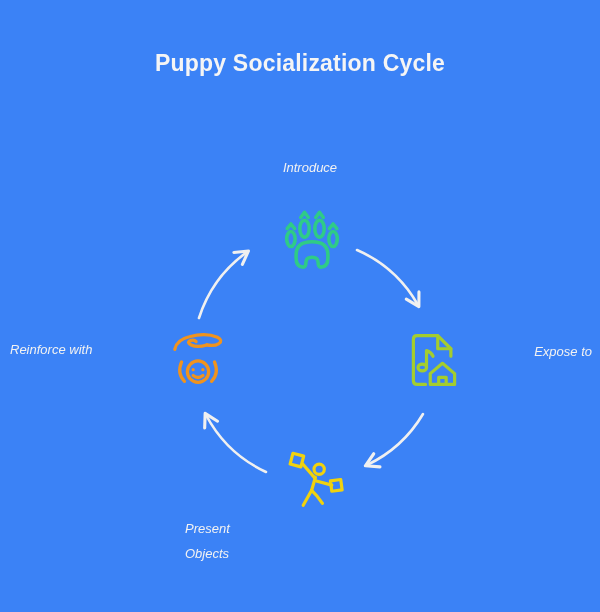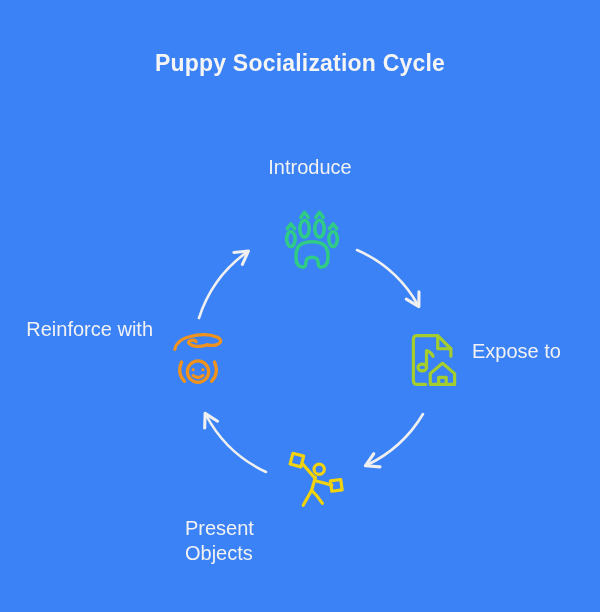--- a/index.html
+++ b/index.html
@@ -18,28 +18,29 @@
     width: 100%;
     text-align: center;
     font-size: 23px;
     font-weight: bold;
     color: #f5f5f5;
     letter-spacing: 0.2px;
   }
   .node-label {
     position: absolute;
     color: #f2f2f2;
-    font-size: 20px;
+    font-size: 13px;
     line-height: 25px;
+    font-style: italic;
   }
   .node-label span { display: block; }
   .label-top    { top: 155px; left: 185px; width: 250px; text-align: center; }
-  .label-right  { top: 339px; left: 472px; width: 120px; text-align: left; }
+  .label-right  { top: 339px; left: 472px; width: 120px; text-align: right; }
   .label-bottom { top: 516px; left: 185px; width: 250px; text-align: left; }
-  .label-left   { top: 317px; left: 10px;  width: 143px; text-align: right; }
+  .label-left   { top: 337px; left: 10px;  width: 143px; }
   .icon { position: absolute; }
   .icon-top    { top: 209px; left: 282px; }
   .icon-right  { top: 328px; left: 404px; }
   .icon-bottom { top: 448px; left: 284px; }
   .icon-left   { top: 328px; left: 168px; }
   svg.arrows { position: absolute; top: 0; left: 0; }
 </style>
 </head>
 <body>
 

